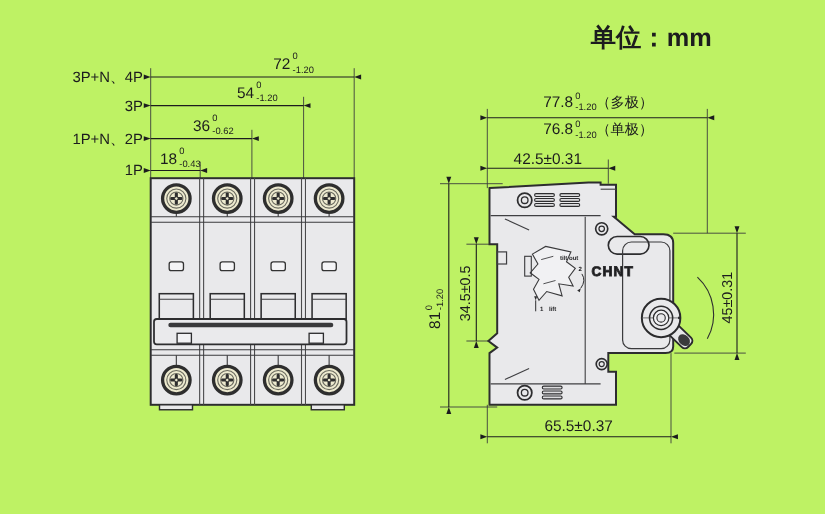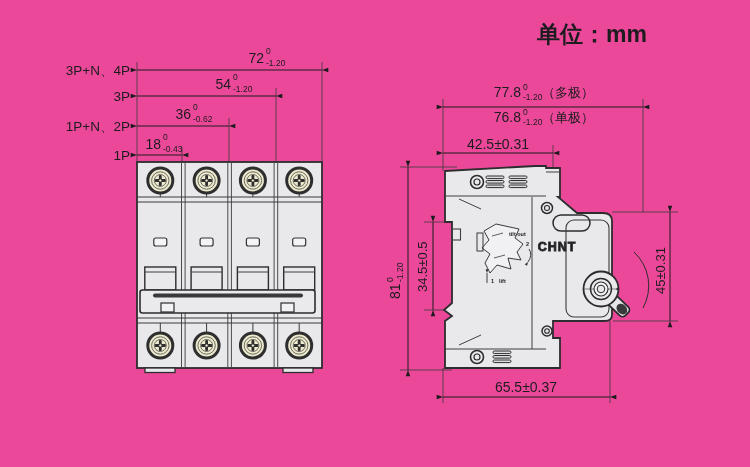--- a/index.html
+++ b/index.html
@@ -1,16 +1,16 @@
 <!DOCTYPE html>
 <html><head>
 <meta charset="utf-8">
 <style>
   html,body{margin:0;padding:0;background:#fbfbfc;}
-  .canvas{width:750px;height:467px;position:relative;background:#ec4899;overflow:hidden;}
+  .canvas{width:750px;height:467px;position:relative;background:#bef264;overflow:hidden;}
   svg{display:block;}
   text{font-family:"Liberation Sans", sans-serif;fill:#1c1c1e;}
   .dimline{stroke:#1c1c1e;stroke-width:1;fill:none;}
   .extline{stroke:#3a3a3c;stroke-width:0.8;fill:none;}
   .body-stroke{stroke:#2d2d2f;fill:#e9e9eb;}
   .inner{stroke:#3f3f42;stroke-width:1;fill:none;}
   .dimtxt{font-size:14px;}
   .toltxt{font-size:8.5px;}
   .rowlbl{font-size:13.5px;}
   .cjk{font-size:13px;}

